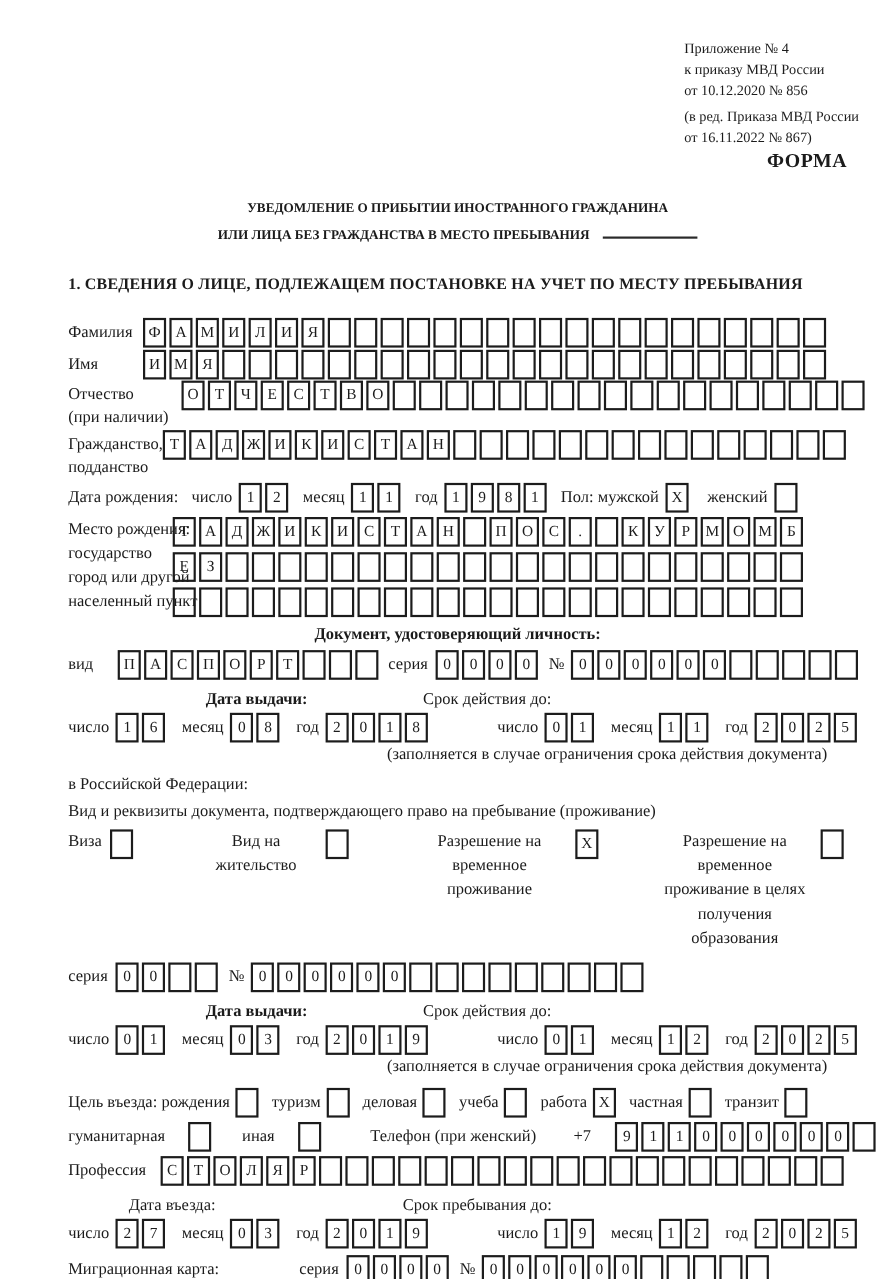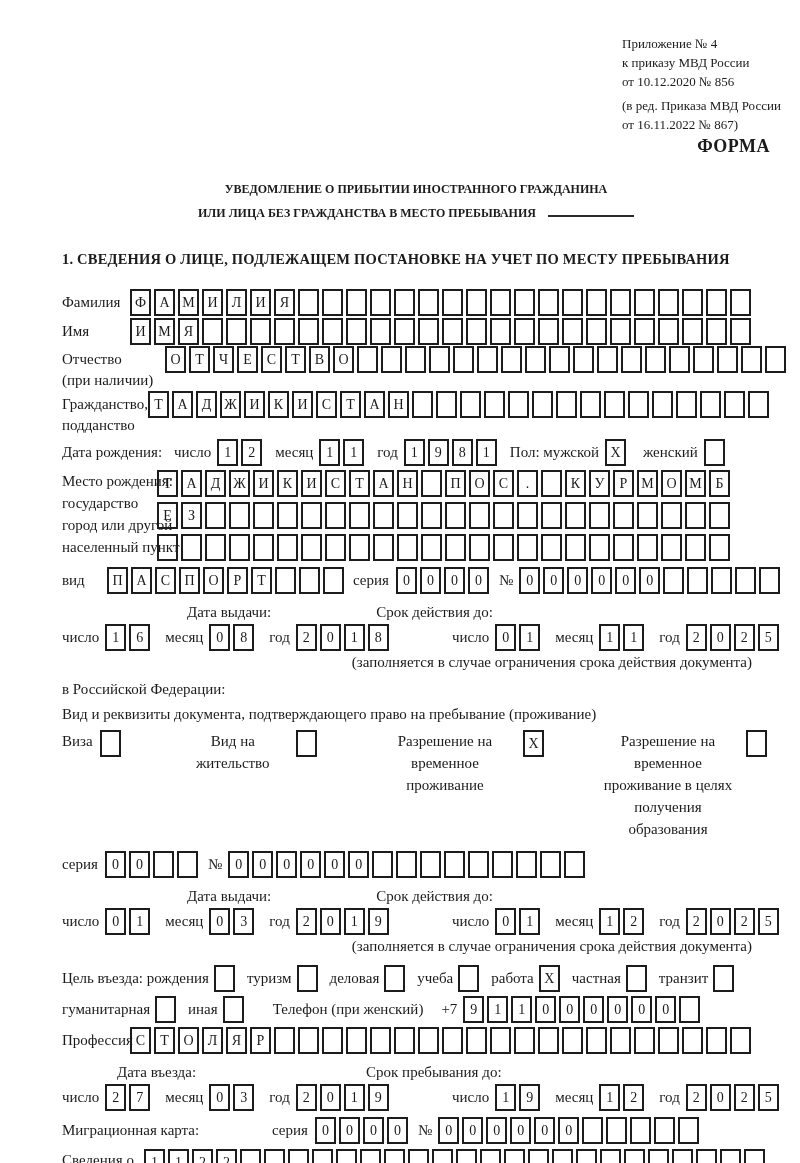--- a/index.html
+++ b/index.html
@@ -46,21 +46,21 @@
   .lblock{display:flex;align-items:flex-start;margin-top:3px;}
   .lcol{flex:none;line-height:22px;white-space:nowrap;}
   .lcol.w95{width:95px;}
   .lcol.w82{width:82px;}
   .crows .cells{display:flex;margin-bottom:5px;}
 
   .center-bold{font-weight:bold;text-align:center;margin-top:3px;margin-bottom:4px;}
 
   
   .dates-header{display:flex;font-size:15px;margin-top:6px;line-height:22px;}
-  .dh-issue{margin-left:125px;}
+  .dh-issue{margin-left:125px;font-weight:bold;}
   .dh-valid{margin-left:105px;}
   .dh-entry{margin-left:55px;}
   .dh-stay{margin-left:170px;}
   .dgl{display:flex;align-items:center;width:350px;flex:none;}
   .dgr{display:flex;align-items:center;margin-left:40px;}
   .note-r{font-size:15px;text-align:right;padding-right:18px;line-height:20px;}
 
   .para{line-height:25px;margin-top:5px;}
 
   
@@ -70,21 +70,21 @@
   .opt .cells{margin-left:7px;margin-top:0px;}
   .mL18{margin-left:18px;}.mL14{margin-left:14px;}.mL10{margin-left:10px;}
 
   
   .plbl{margin-left:9px;margin-right:5px;white-space:nowrap;}
   .plbl.first{margin-left:0;}
   .indent58{margin-left:58px;}
   .phone-lbl{margin-left:26px;white-space:nowrap;}
   .phone-pref{margin-left:18px;margin-right:6px;}
 
-  .mt8{margin-top:8px;}.mt4{margin-top:4px;}.mt2{margin-top:2px;}.mt10{margin-top:10px;}
+  .mt8{margin-top:8px;}.mt4{margin-top:4px;}.mt2{margin-top:2px;gap:16px;}.mt10{margin-top:10px;}
 
   
   .mig-label{width:152px;flex:none;}
   .mig-gap{margin-left:58px;}
   .serlbl{margin-right:7px;white-space:nowrap;}
   .numlbl{margin-left:7px;margin-right:6px;}
 </style>
 </head>
 <body>
 
@@ -353,20 +353,21 @@
             <span class="cell"></span>
             <span class="cell"></span>
             <span class="cell"></span>
             <span class="cell"></span>
             <span class="cell"></span>
             <span class="cell"></span>
           </div>
       </div>
     </div>
 
+    <div class="center-bold">Документ, удостоверяющий личность:</div>
 
     <div class="frow">
       <span class="rlabel" style="width:45px;">вид</span>
       <span class="cells">
           <span class="cell">П</span>
           <span class="cell">А</span>
           <span class="cell">С</span>
           <span class="cell">П</span>
           <span class="cell">О</span>
           <span class="cell">Р</span>

